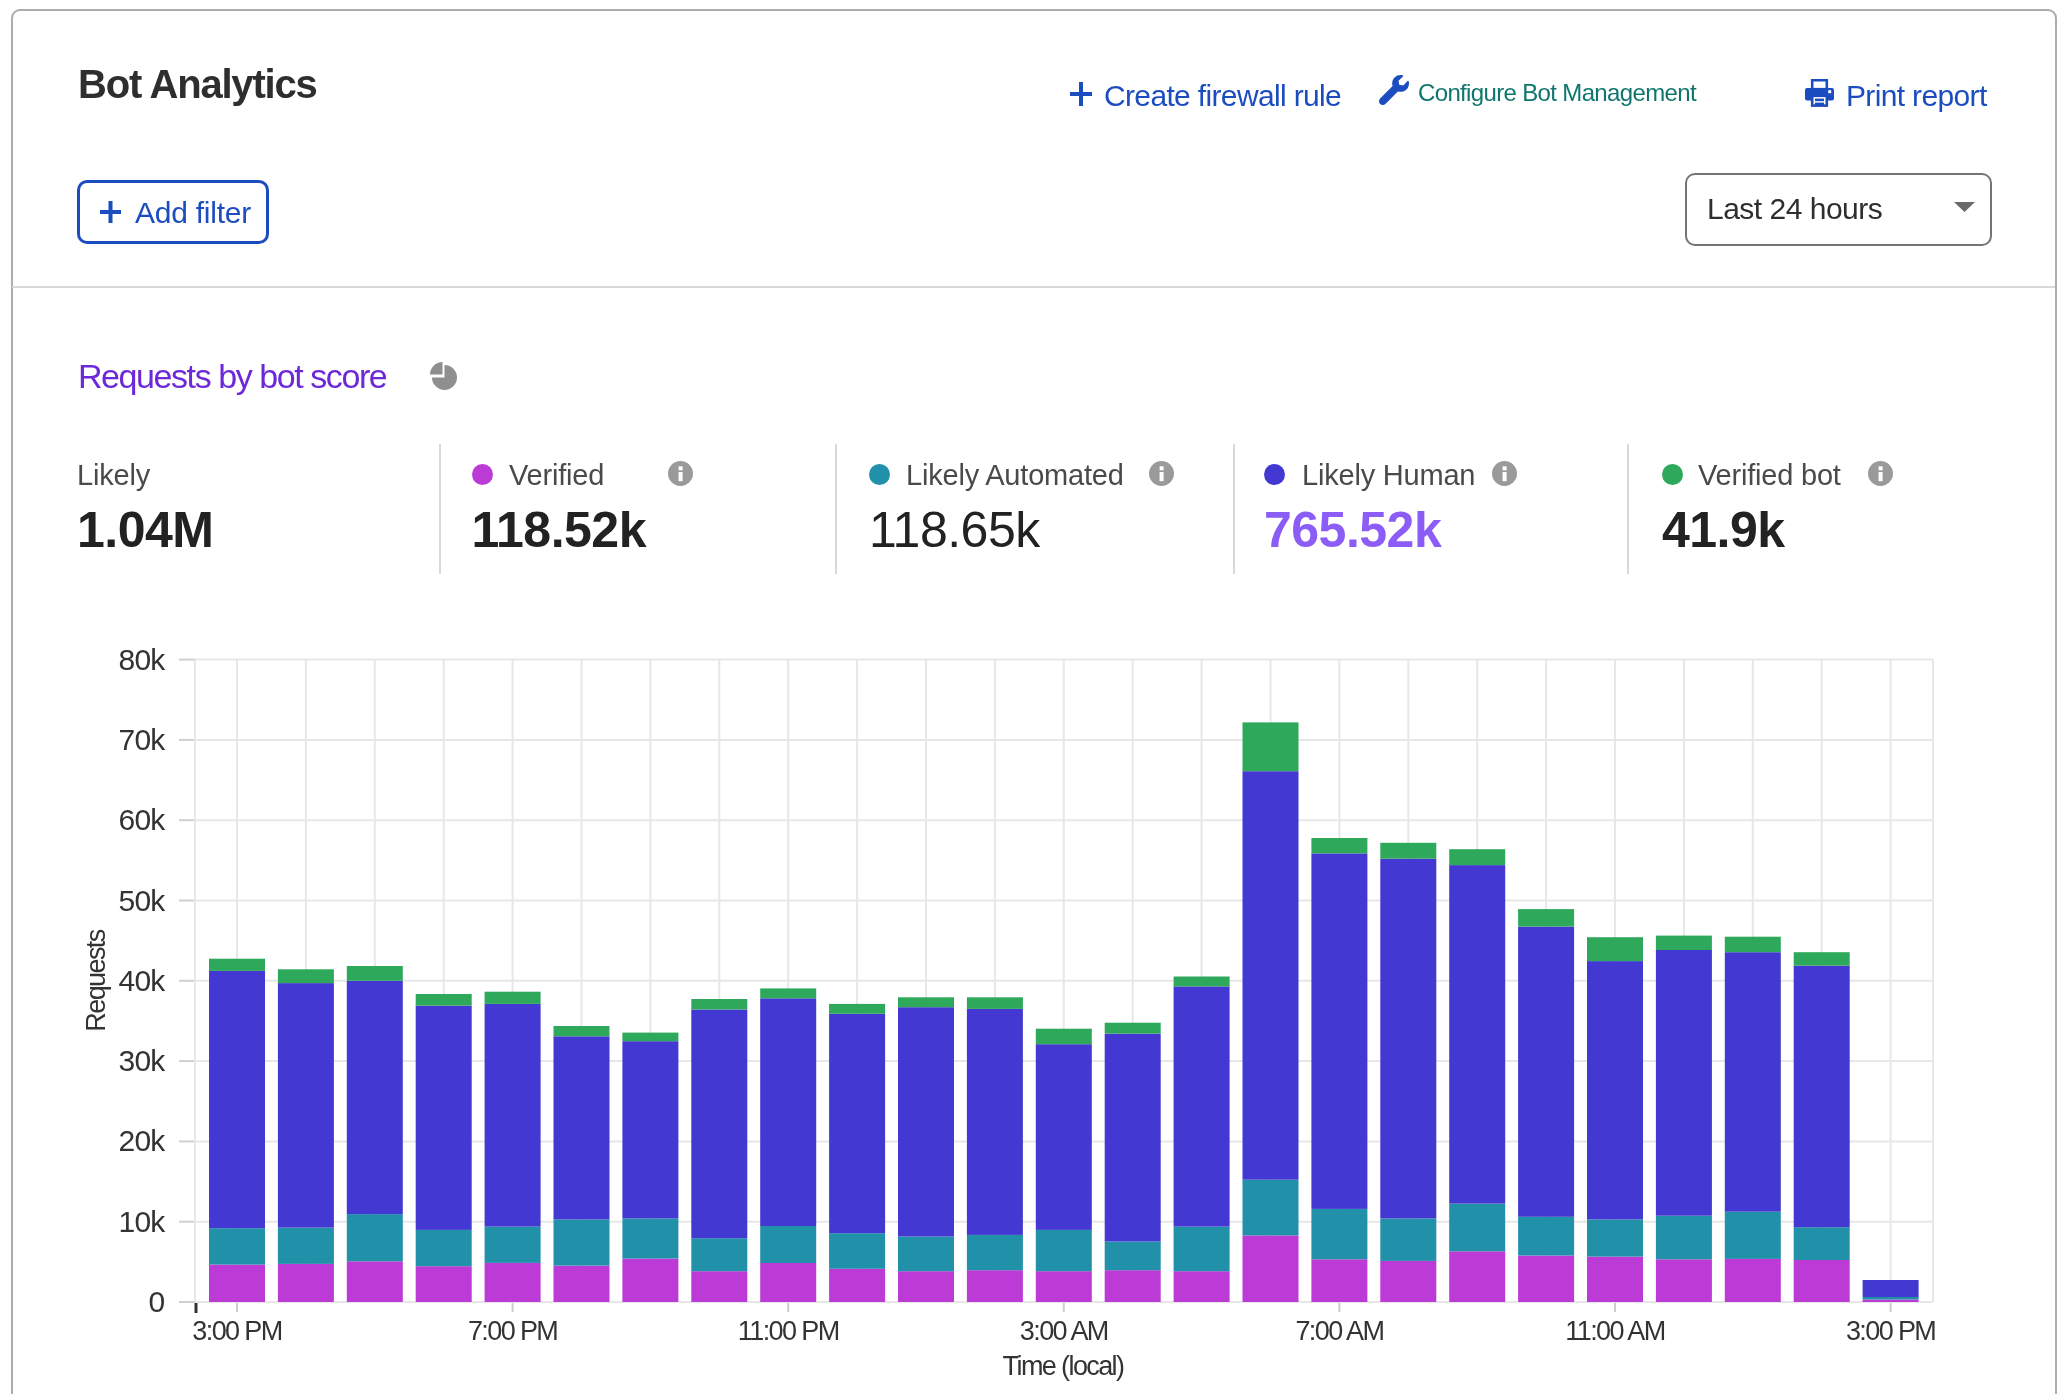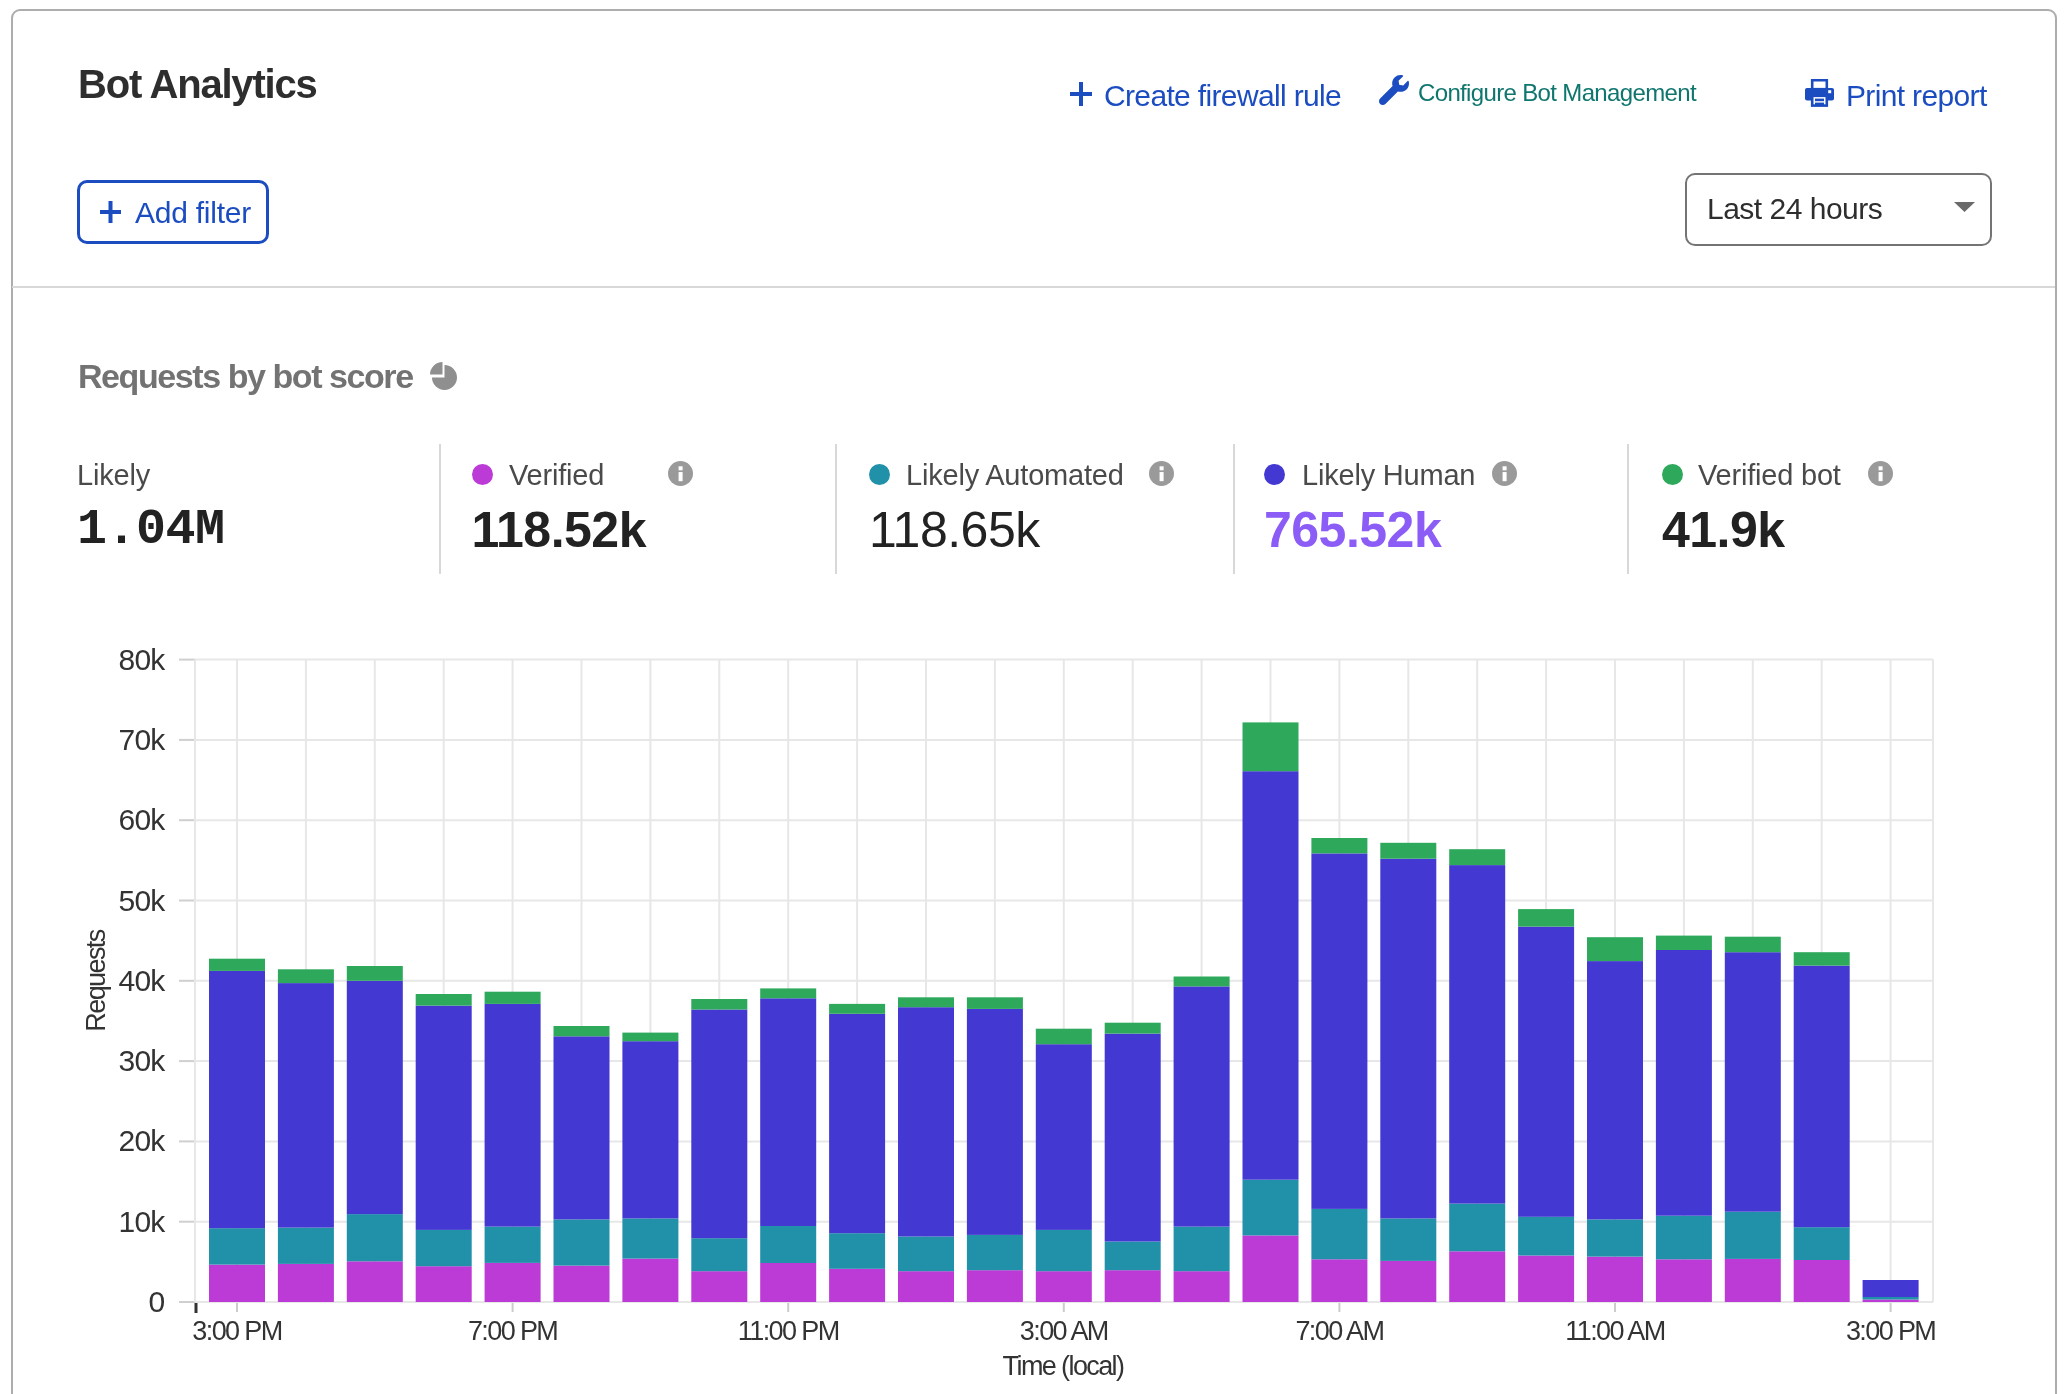--- a/index.html
+++ b/index.html
@@ -39,29 +39,29 @@
 <div class="abs" style="left:135px; top:198px; font-size:30px; letter-spacing:-0.25px; color:#1b4dc1;">Add filter</div>
 
 <div class="abs" style="left:1685px; top:173px; width:307px; height:73px; border:2px solid #747474; border-radius:10px;"></div>
 <div class="abs" style="left:1707px; top:194px; font-size:30px; letter-spacing:-0.5px; color:#2e2e2e;">Last 24 hours</div>
 <svg class="abs" style="left:1954px; top:202px;" width="21" height="10" viewBox="0 0 21 10">
     <path fill="#6a6a6a" d="M0 0h21L10.5 10z"></path>
   </svg>
 
 <div class="abs" style="left:12px; top:286px; width:2043px; height:2px; background:#d8d8d8;"></div>
 
-<div class="abs" style="left:78px; top:359px; font-size:34px; font-weight:bold; letter-spacing:-1.43px; color:#737373;">Requests by bot score</div>
+<div class="abs" style="left:78px; top:359px; font-size:34px; font-weight:normal; letter-spacing:-1.43px; color:#6d28d9;">Requests by bot score</div>
 <svg class="abs" style="left:428px; top:362px;" width="30" height="29" viewBox="0 0 30 29">
   <path fill="#8f8f8f" d="M16.5 15.5 L16.5 3 A12.5 12.5 0 1 1 4 15.5 Z"></path>
   <path fill="#8f8f8f" d="M14.5 12.5 L2 12.5 A12.5 12.5 0 0 1 14.5 0 Z"></path>
 </svg>
 
 <div id="stats">
     <div class="abs" style="left:77px; top:461px; font-size:29px; letter-spacing:-0.2px; color:#4a4a4a;">Likely</div>
-    <div class="abs" style="left:77px; top:505px; font-size:50px; font-weight:bold; letter-spacing:-0.5px; color:#222;font-family:Liberation Mono, monospace;">1.04M</div>
+    <div class="abs" style="left:77px; top:505px; font-size:50px; font-weight:bold; letter-spacing:-0.5px; color:#222;">1.04M</div>
     <div class="abs" style="left:471.5px; top:464px; width:21px; height:21px; border-radius:50%; background:#bc3ad6;"></div>
     <div class="abs" style="left:509px; top:461px; font-size:29px; letter-spacing:-0.2px; color:#4a4a4a;">Verified</div>
     <svg class="abs" style="left:668px; top:461px;" width="25" height="25" viewBox="0 0 26 26">
       <circle cx="13" cy="13" r="13" fill="#9a9a9a"></circle>
       <rect x="11" y="5.5" width="4.2" height="4.2" fill="#fff"></rect>
       <rect x="11" y="11.5" width="4.2" height="9.5" fill="#fff"></rect>
     </svg>
     <div class="abs" style="left:471.5px; top:505px; font-size:50px; font-weight:bold; letter-spacing:-0.5px; color:#222;">118.52k</div>
     <div class="abs" style="left:869px; top:464px; width:21px; height:21px; border-radius:50%; background:#2190a9;"></div>
     <div class="abs" style="left:906px; top:461px; font-size:29px; letter-spacing:-0.2px; color:#4a4a4a;">Likely Automated</div>

